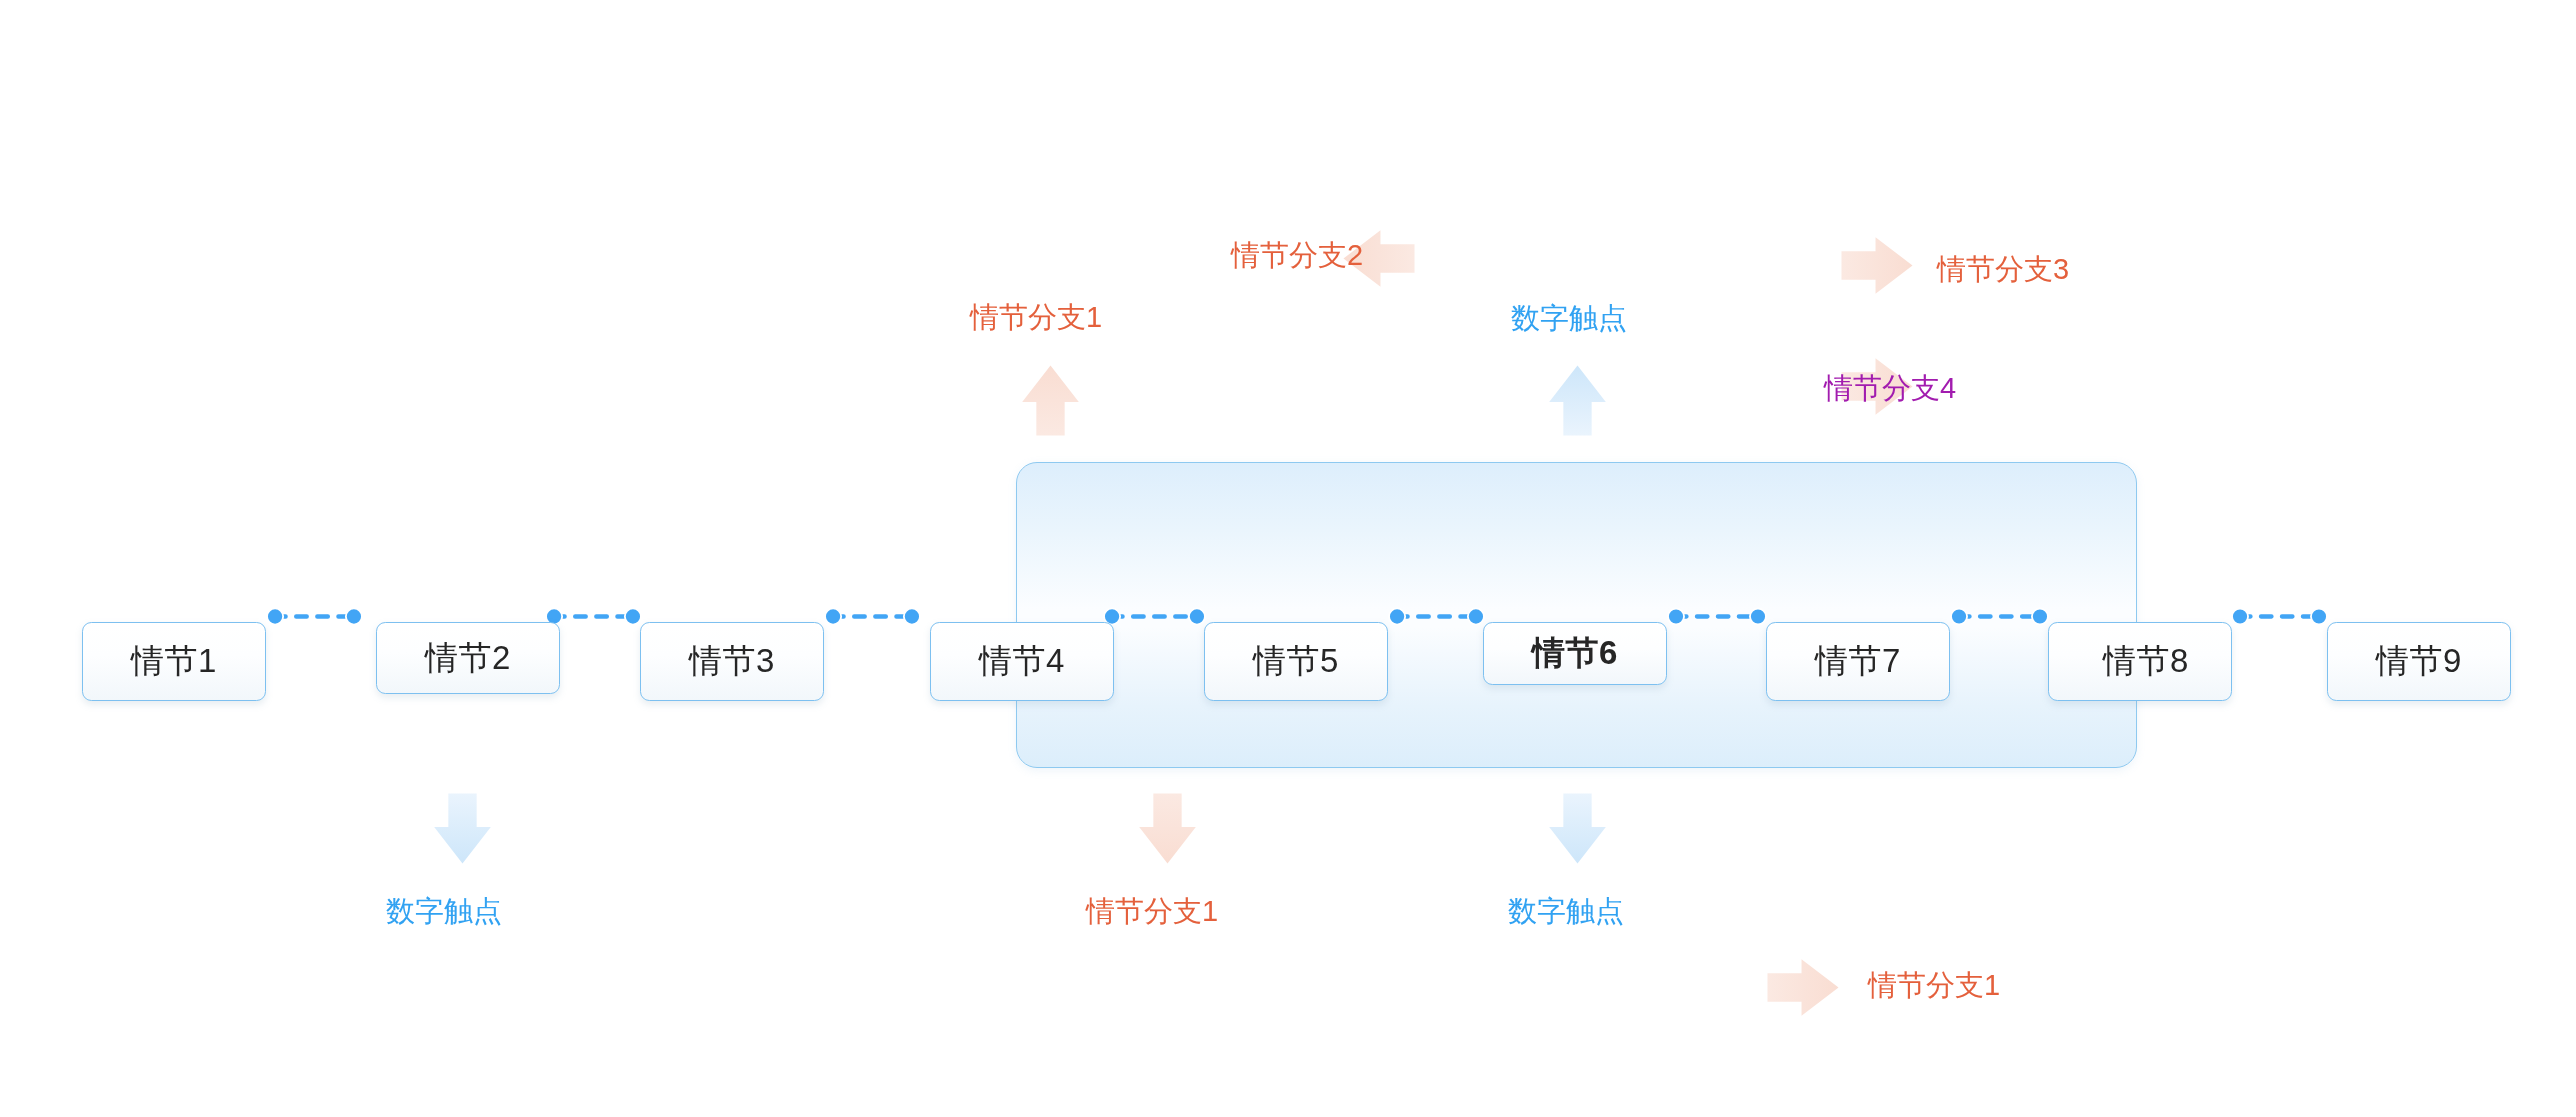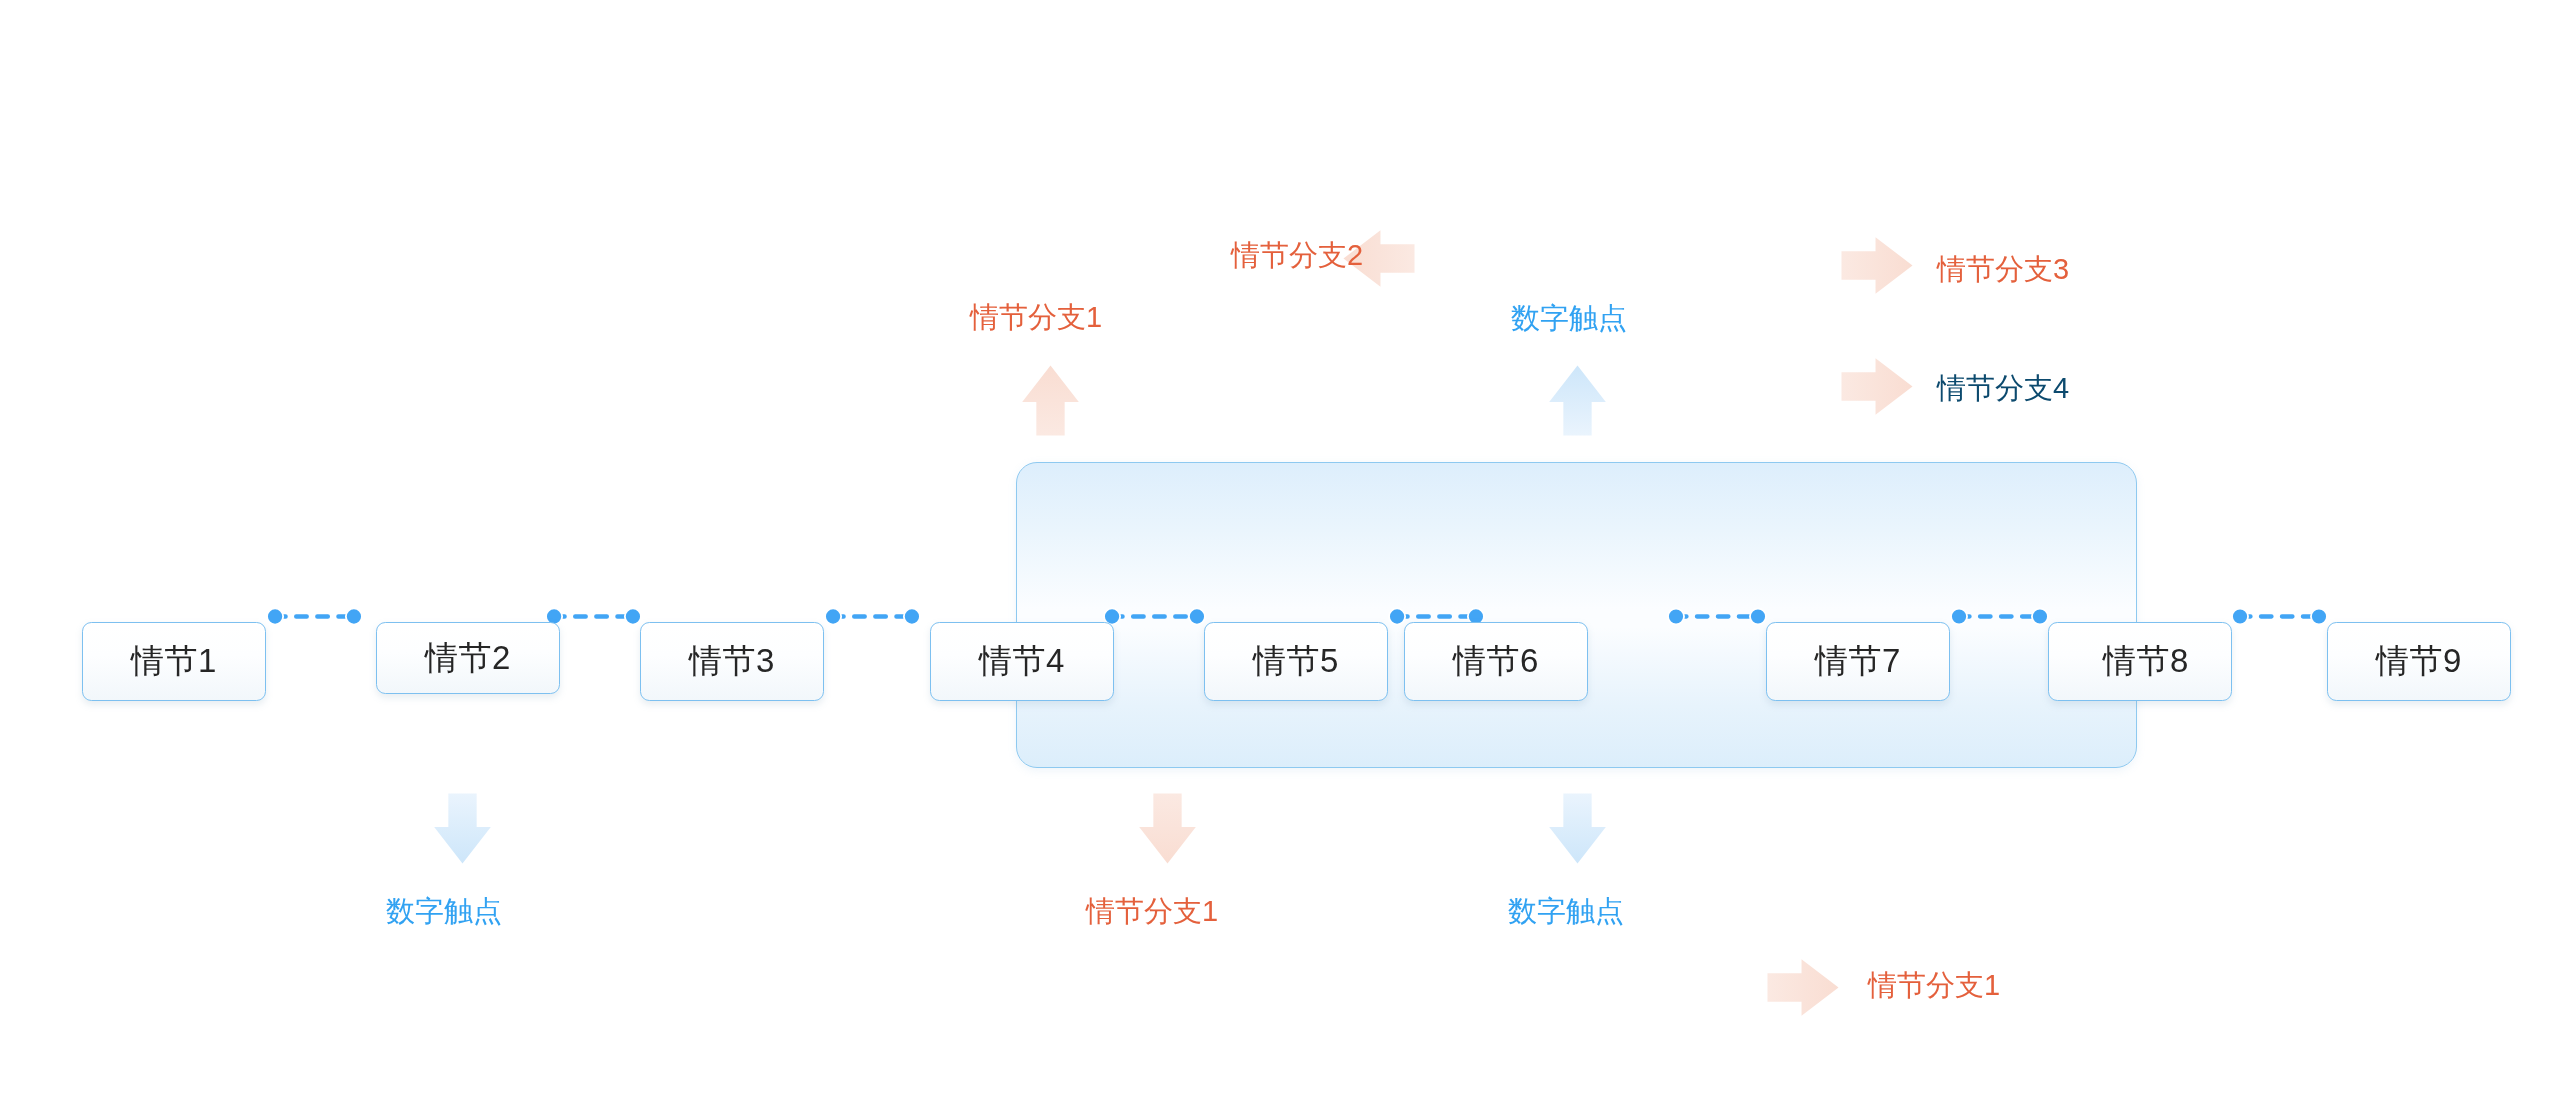--- a/index.html
+++ b/index.html
@@ -147,21 +147,21 @@
       </div>
       <div class="node" style="left: 640px; top: 577px; width: 184px; height: 79px; border-color: rgb(125, 192, 240); color: rgb(38, 38, 38);">
         <span>情节3</span>
       </div>
       <div class="node" style="left: 930px; top: 577px; width: 184px; height: 79px; border-color: rgb(125, 192, 240); color: rgb(38, 38, 38);">
         <span>情节4</span>
       </div>
       <div class="node" style="left: 1204px; top: 577px; width: 184px; height: 79px; border-color: rgb(125, 192, 240); color: rgb(38, 38, 38);">
         <span>情节5</span>
       </div>
-      <div class="node" style="left: 1404px; top: 577px; width: 184px; height: 79px; border-color: rgb(125, 192, 240); color: rgb(38, 38, 38);">
+      <div class="node" style="left: 1483px; top: 577px; width: 184px; height: 63px; border-color: rgb(125, 192, 240); color: rgb(38, 38, 38); font-weight: bold;">
         <span>情节6</span>
       </div>
       <div class="node" style="left: 1766px; top: 577px; width: 184px; height: 79px; border-color: rgb(125, 192, 240); color: rgb(38, 38, 38);">
         <span>情节7</span>
       </div>
       <div class="node" style="left: 2048px; top: 577px; width: 184px; height: 79px; border-color: rgb(125, 192, 240); color: rgb(38, 38, 38); padding-left: 12px;">
         <span>情节8</span>
       </div>
       <div class="node" style="left: 2327px; top: 577px; width: 184px; height: 79px; border-color: rgb(125, 192, 240); color: rgb(38, 38, 38);">
         <span>情节9</span>
@@ -221,21 +221,21 @@
         <svg width="74" height="59" viewBox="0 0 100 100" preserveAspectRatio="none">
           <defs>
             <linearGradient id="ag4" x1="1" y1="0" x2="0" y2="0">
               <stop offset="0%" stop-color="#f9ddd2"></stop>
               <stop offset="100%" stop-color="#fbe9e2"></stop>
             </linearGradient>
           </defs>
           <path d="M98,50 L48,98 L48,74 L2,74 L2,26 L48,26 L48,2 Z" fill="url(#ag4)" stroke="none" stroke-linejoin="round" stroke-linecap="round"></path>
         </svg>
       </div>
-      <div class="label orange" style="left: 1937px; top: 374px; color: #0c4a6e;">情节分支4</div>
+      <div class="label orange" style="left: 1824px; top: 374px; color: #a21caf;">情节分支4</div>
       <div class="arrow" style="left: 433px; top: 792px; width: 59px; height: 73px;">
         <svg width="59" height="73" viewBox="0 0 100 100" preserveAspectRatio="none">
           <defs>
             <linearGradient id="ag5" x1="0" y1="1" x2="0" y2="0">
               <stop offset="0%" stop-color="#cde6fa"></stop>
               <stop offset="100%" stop-color="#eaf4fd"></stop>
             </linearGradient>
           </defs>
           <path d="M50,98 L98,48 L74,48 L74,2 L26,2 L26,48 L2,48 Z" fill="url(#ag5)" stroke="none" stroke-linejoin="round" stroke-linecap="round"></path>
         </svg>

